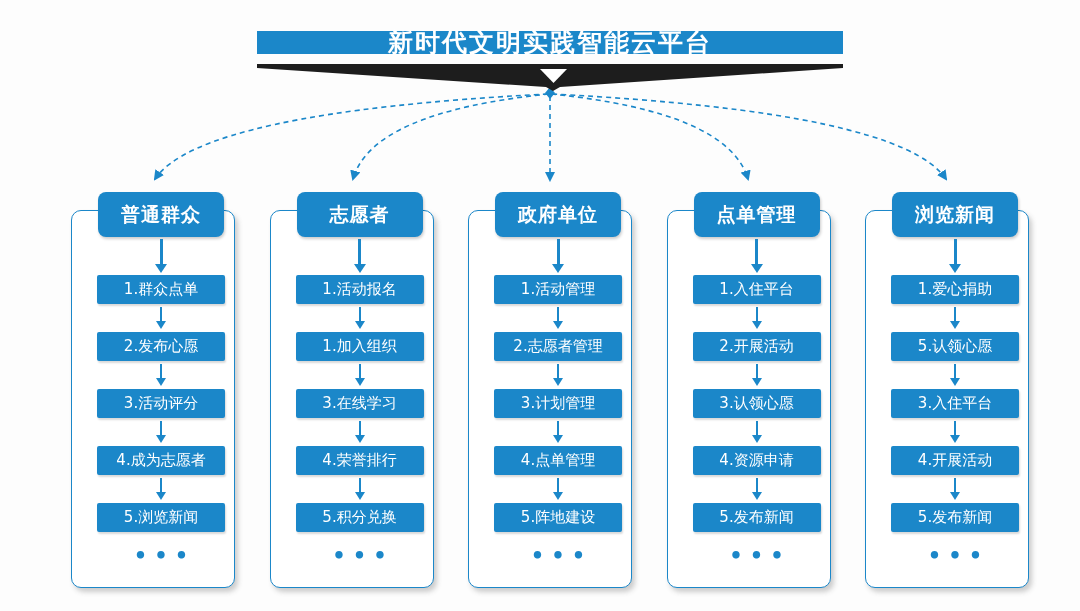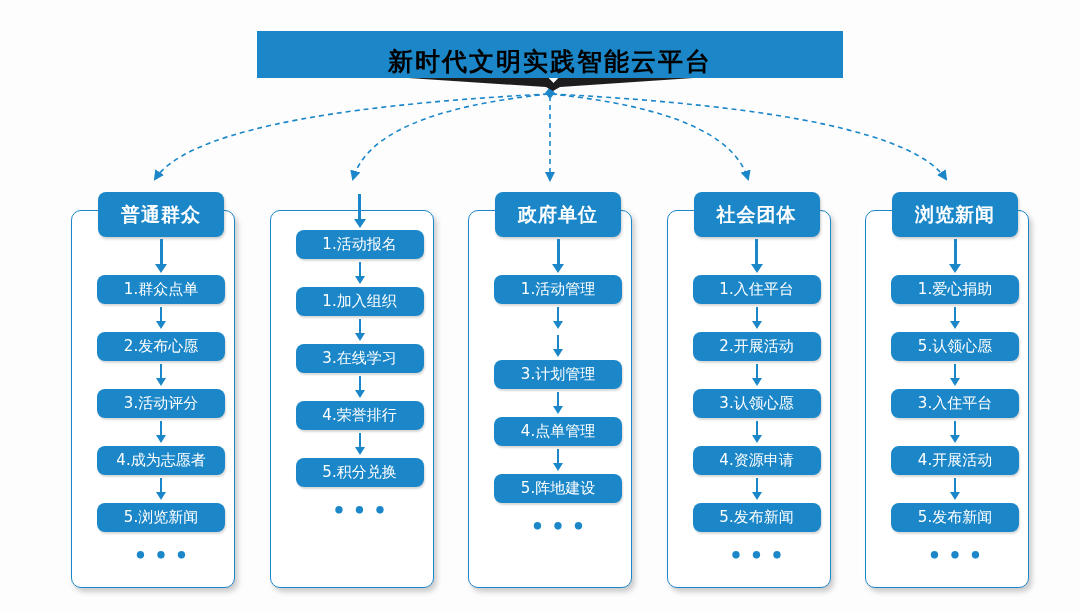--- a/index.html
+++ b/index.html
@@ -14,27 +14,27 @@
     background: var(--background);
     position: relative;
     overflow: hidden;
   }
   .canvas { position: absolute; inset: 0; width: 1080px; height: 611px; }
 
   
   .title-banner {
     position: absolute;
     left: 257px; top: 31px;
-    width: 586px; height: 47px;
+    width: 586px; height: 23px;
     background: var(--primary);
-    color: #000000;
+    color: #ffffff;
     font-size: 25px;
     font-weight: bold;
     letter-spacing: 2px;
-    display: flex; align-items: flex-end; justify-content: center;
+    display: flex; align-items: center; justify-content: center;
     z-index: 3;
   }
   .ribbon-svg {
     position: absolute;
     left: 257px; top: 64px;
     width: 586px; height: 28px;
     z-index: 2;
   }
   .ribbon-shape { fill: var(--ribbon); }
   .ribbon-arrow { fill: #ffffff; }
@@ -96,21 +96,21 @@
     color: #ffffff;
     font-size: 19px;
     font-weight: bold;
     letter-spacing: 1px;
     display: flex; align-items: center; justify-content: center;
     box-shadow: 1px 2px 3px rgba(0,0,0,0.2);
   }
   .flow-item {
     width: 128px; height: 29px;
     background: var(--primary);
-    border-radius: 8px;
+    border-radius: 2px;
     color: #ffffff;
     font-size: 15px;
     display: flex; align-items: center; justify-content: center;
     white-space: nowrap;
     box-shadow: 1px 2px 2px rgba(0,0,0,0.15);
   }
   
   .varrow {
     display: flex;
     flex-direction: column;
@@ -202,20 +202,21 @@
             <div class="head"></div>
           </div>
         <div class="flow-item">5.浏览新闻</div>
         <div class="more-dots">•••</div>
       </div>
     </div>
 
     <div class="column">
       <div class="panel-frame"></div>
       <div class="col-content">
+        <div class="col-header">志愿者</div>
         <div class="varrow long">
             <div class="stem"></div>
             <div class="head"></div>
           </div>
         <div class="flow-item">1.活动报名</div>
         <div class="varrow small">
             <div class="stem"></div>
             <div class="head"></div>
           </div>
         <div class="flow-item">1.加入组织</div>
@@ -244,20 +245,21 @@
         <div class="col-header">政府单位</div>
         <div class="varrow long">
             <div class="stem"></div>
             <div class="head"></div>
           </div>
         <div class="flow-item">1.活动管理</div>
         <div class="varrow small">
             <div class="stem"></div>
             <div class="head"></div>
           </div>
+        <div class="flow-item">2.志愿者管理</div>
         <div class="varrow small">
             <div class="stem"></div>
             <div class="head"></div>
           </div>
         <div class="flow-item">3.计划管理</div>
         <div class="varrow small">
             <div class="stem"></div>
             <div class="head"></div>
           </div>
         <div class="flow-item">4.点单管理</div>
@@ -266,21 +268,21 @@
             <div class="head"></div>
           </div>
         <div class="flow-item">5.阵地建设</div>
         <div class="more-dots">•••</div>
       </div>
     </div>
 
     <div class="column">
       <div class="panel-frame"></div>
       <div class="col-content">
-        <div class="col-header">社会团体</div>
+        <div class="col-header">点单管理</div>
         <div class="varrow long">
             <div class="stem"></div>
             <div class="head"></div>
           </div>
         <div class="flow-item">1.入住平台</div>
         <div class="varrow small">
             <div class="stem"></div>
             <div class="head"></div>
           </div>
         <div class="flow-item">2.开展活动</div>

